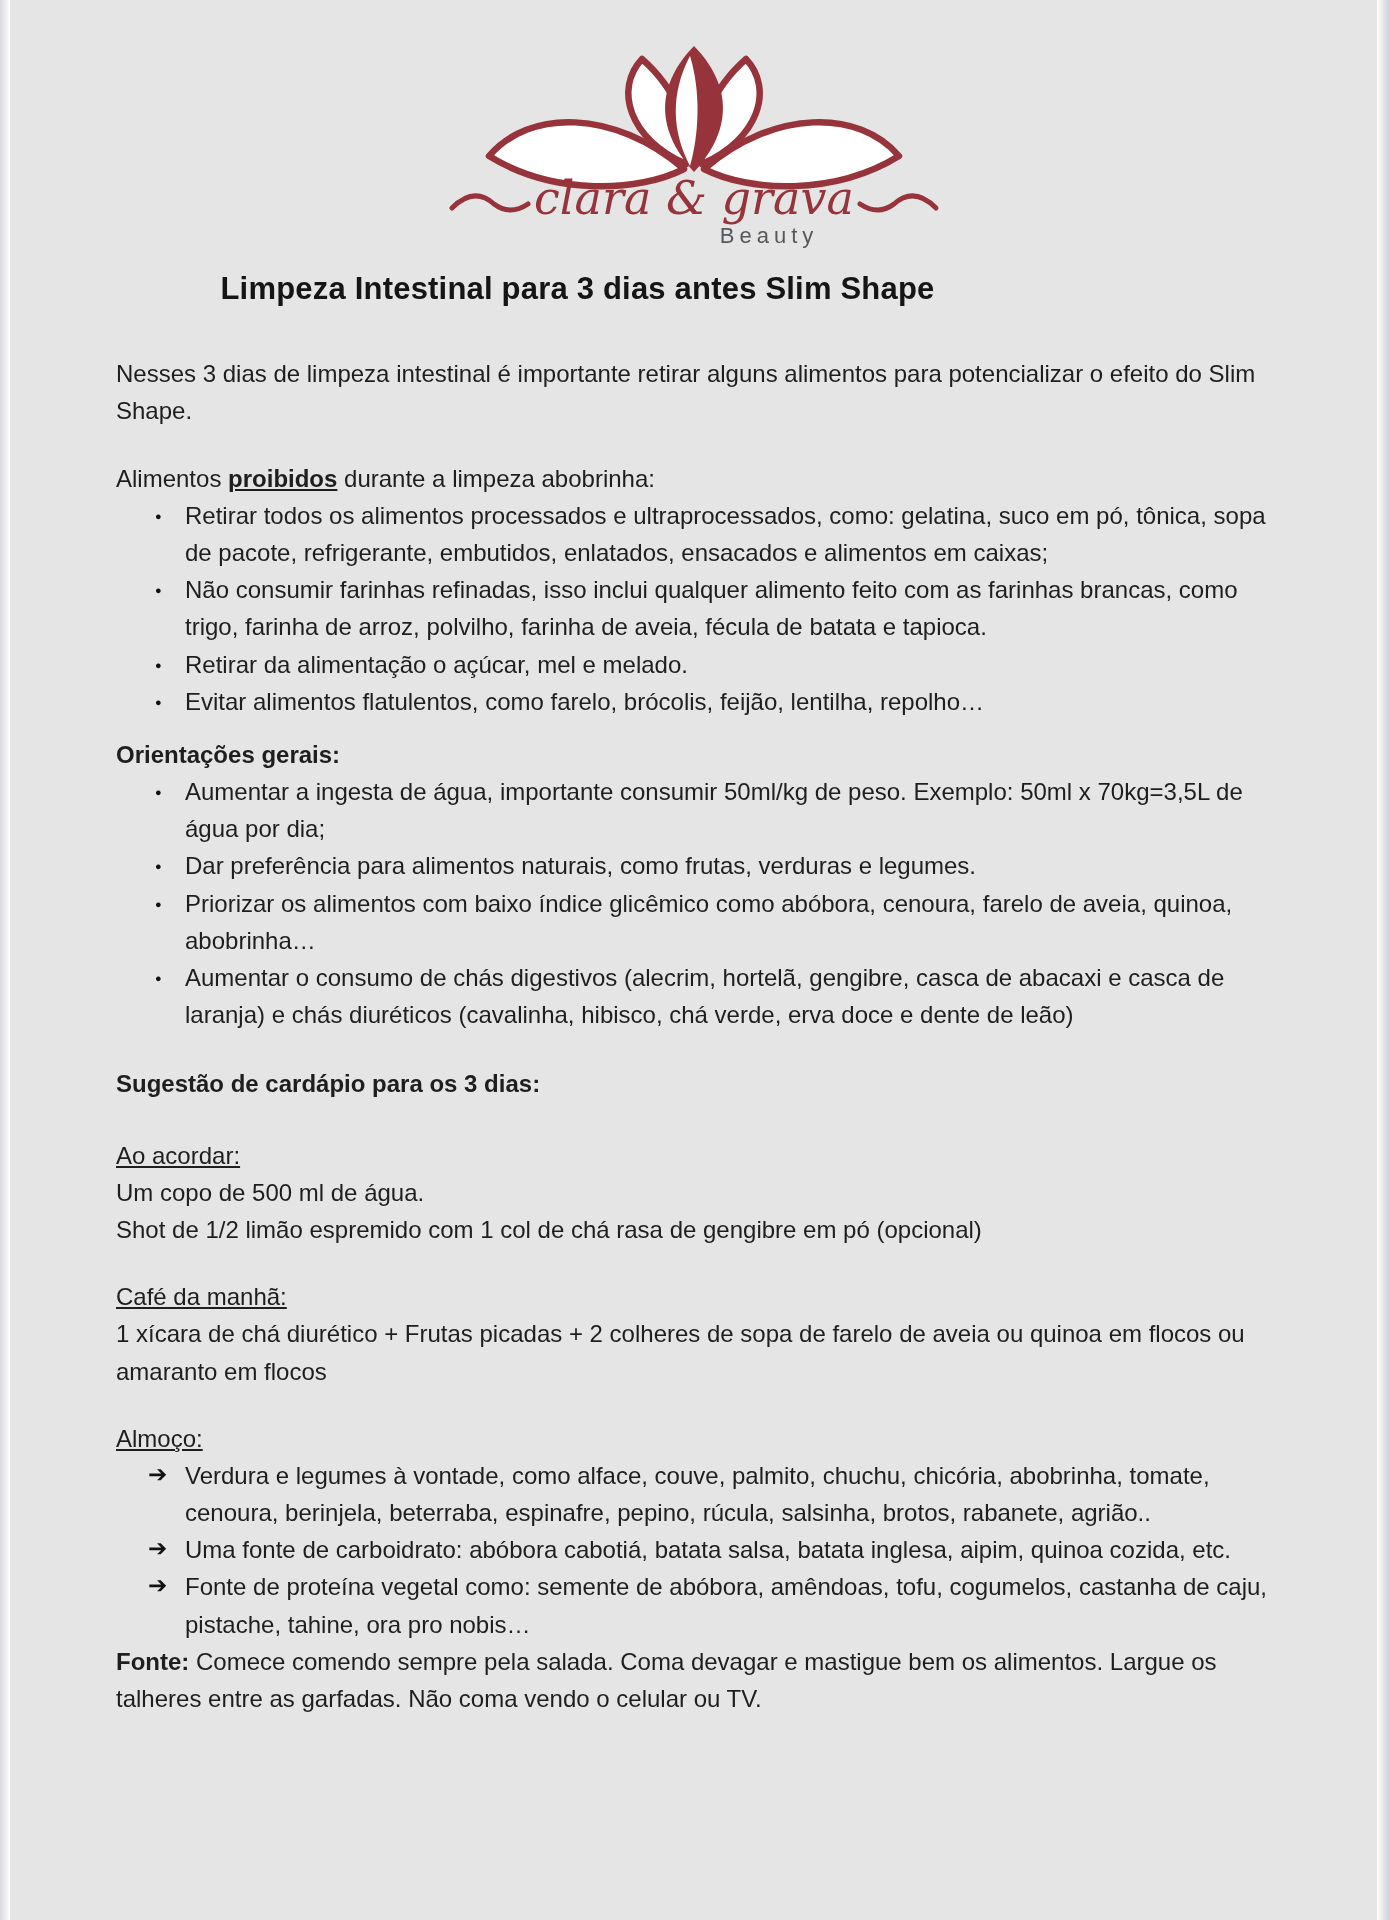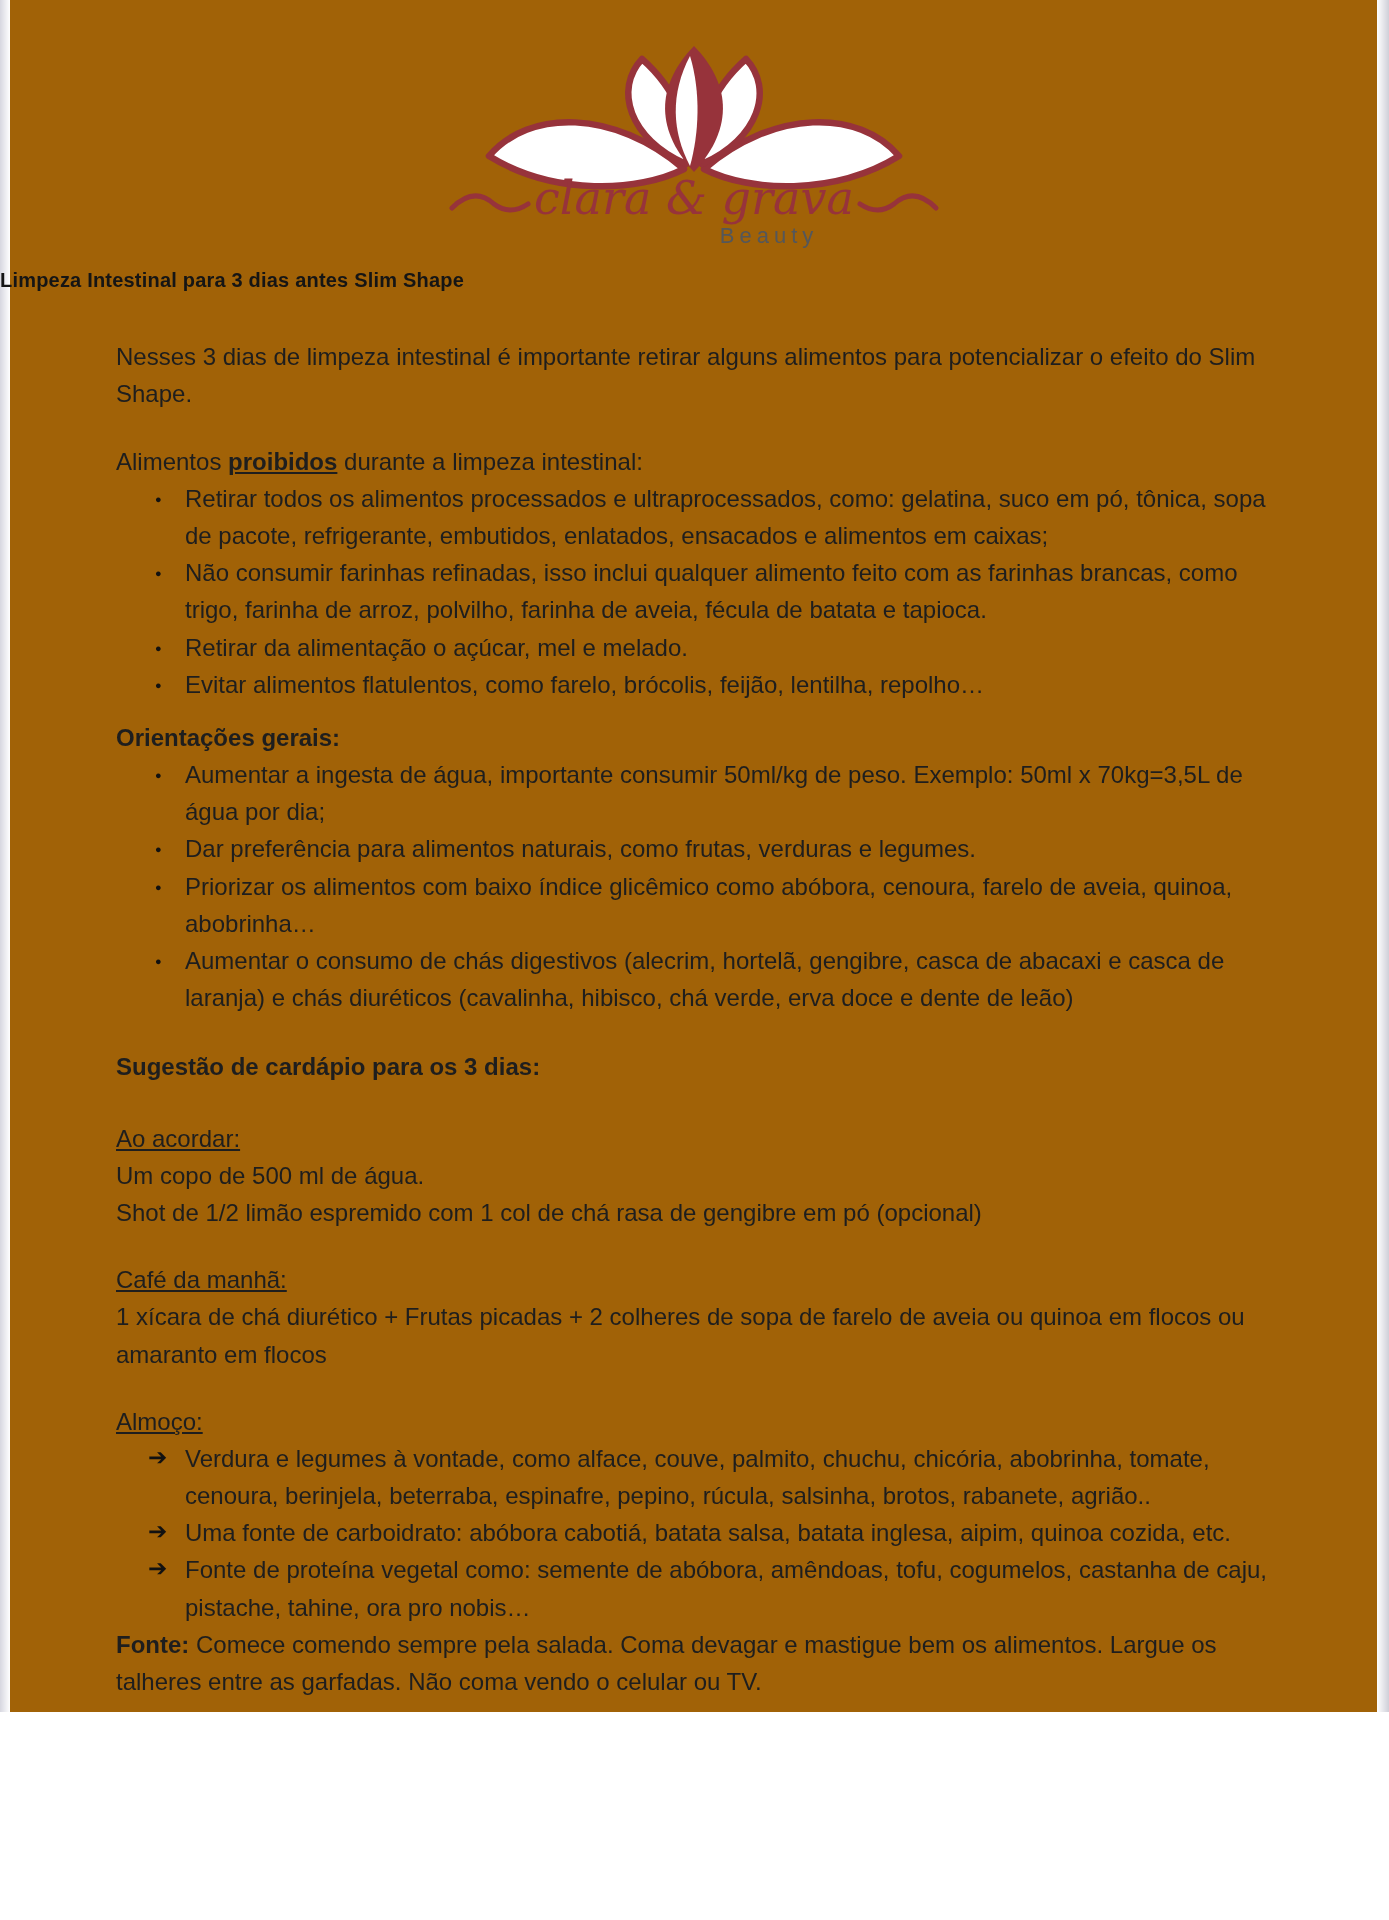--- a/index.html
+++ b/index.html
@@ -1,34 +1,35 @@
 <!DOCTYPE html>
 <html lang="pt"><head>
 <meta charset="utf-8">
 <style>
   html, body { margin: 0; padding: 0; background: #ffffff; }
   .page {
     position: relative;
     width: 1389px;
-    height: 1712px;
-    background: #a16207;
+    height: 1920px;
+    background: #e5e5e5;
     overflow: hidden;
     font-family: "Liberation Sans", sans-serif;
     color: #1e1e1e;
   }
   .edge { position: absolute; top: 0; bottom: 0; }
   .edge-left  { left: 0;  width: 10px; background: linear-gradient(to right, #d7d7e0, #ffffff); }
   .edge-right { right: 0; width: 12px; background: linear-gradient(to left, #cfcfd8, #ffffff); }
 
   .content { padding: 34px 118px 0 116px; font-size: 24px; line-height: 1.55; }
 
   .logo-wrap { text-align: center; margin: 0; }
   .doc-title {
-    font-size: 20px;
+    font-size: 31px;
     font-weight: bold;
+    text-align: center;
     position: relative;
     left: -116px;
     margin: 6px 0 0 0;
     color: #151515;
     letter-spacing: 0.2px;
   }
 
   p { margin: 0; }
   .intro { margin-top: 42px; }
 
@@ -85,21 +86,21 @@
 
         <text x="280" y="180" text-anchor="middle" font-family="DejaVu Serif, serif" font-style="italic" font-size="46" fill="#97333b">clara &amp; grava</text>
         <text x="355" y="209" text-anchor="middle" font-family="Liberation Sans, sans-serif" font-size="22" letter-spacing="5" fill="#54575b">Beauty</text>
       </svg>
     </div>
 
     <h1 class="doc-title">Limpeza Intestinal para 3 dias antes Slim Shape</h1>
 
     <p class="intro">Nesses 3 dias de limpeza intestinal é importante retirar alguns alimentos para potencializar o efeito do Slim Shape.</p>
 
-    <p class="sec-head"><span>Alimentos </span><span class="emph">proibidos</span><span> durante a limpeza intestinal:</span></p>
+    <p class="sec-head"><span>Alimentos </span><span class="emph">proibidos</span><span> durante a limpeza abobrinha:</span></p>
 
     <ul>
       <li class="dot">Retirar todos os alimentos processados e ultraprocessados, como: gelatina, suco em pó, tônica, sopa de pacote, refrigerante, embutidos, enlatados, ensacados e alimentos em caixas;</li>
       <li class="dot">Não consumir farinhas refinadas, isso inclui qualquer alimento feito com as farinhas brancas, como trigo, farinha de arroz, polvilho, farinha de aveia, fécula de batata e tapioca.</li>
       <li class="dot">Retirar da alimentação o açúcar, mel e melado.</li>
       <li class="dot">Evitar alimentos flatulentos, como farelo, brócolis, feijão, lentilha, repolho…</li>
     </ul>
 
     <p class="bold-head">Orientações gerais:</p>
 

